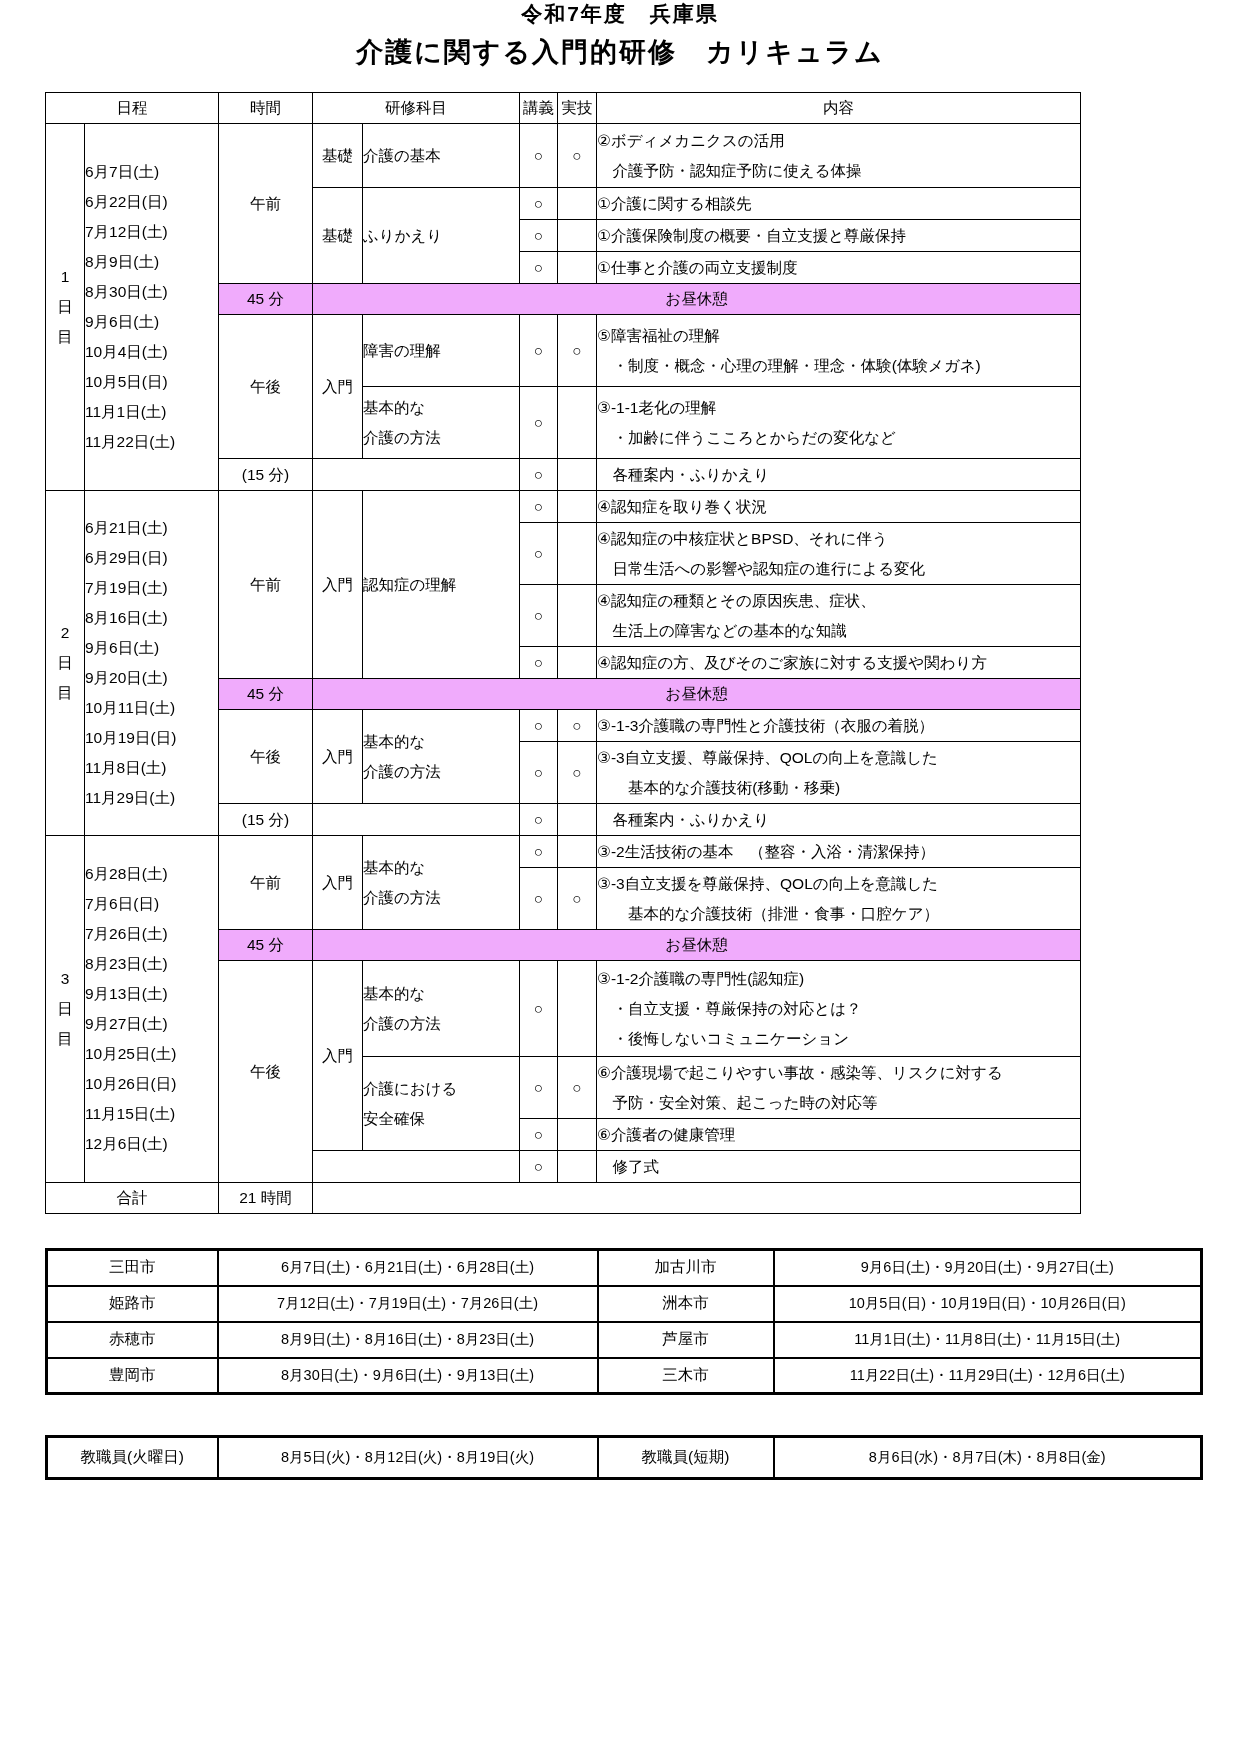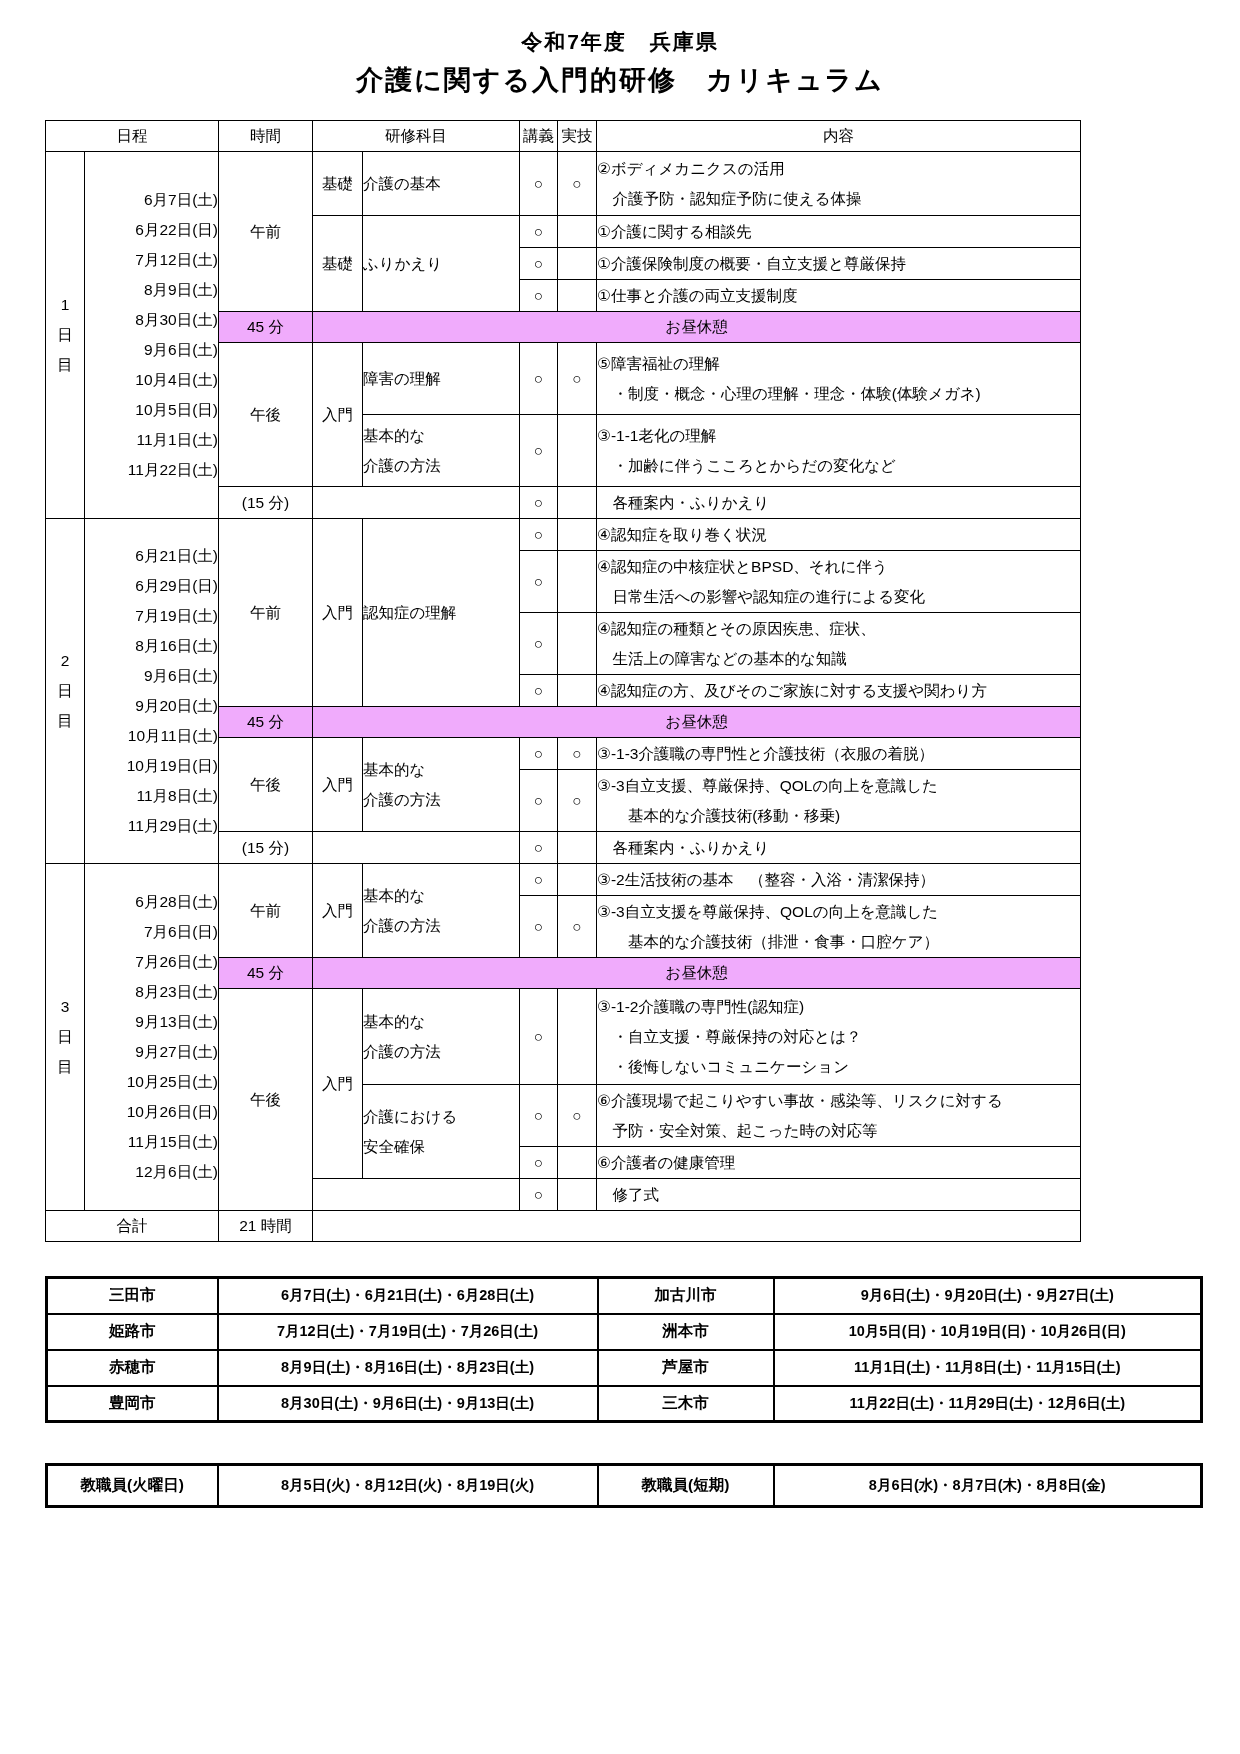--- a/index.html
+++ b/index.html
@@ -4,55 +4,55 @@
 <style>
   html,body { margin:0; padding:0; background:#ffffff; }
   body {
     width:1240px; height:1754px;
     font-family:"Liberation Sans","DejaVu Sans",sans-serif;
     color:#000;
   }
   .sheet { position:relative; width:1240px; height:1754px; overflow:hidden; }
 
   
-  .title-block { padding-top:28px; text-align:center; }
+  .title-block { text-align:center; }
   .t1 { font-size:21px; font-weight:bold; letter-spacing:2px; }
   .t2 { font-size:27px; font-weight:bold; letter-spacing:2px; margin-top:6px; }
   .t3 { font-size:14.5px; margin-top:10px; letter-spacing:1px; }
 
   
   table.main { border-collapse:collapse; table-layout:fixed; margin:22px 0 0 45px; width:1035px; }
   table.main td {
     border:1px solid #000; padding:0; overflow:hidden;
     white-space:pre-line; font-size:15.5px; line-height:30px; vertical-align:middle;
   }
   .hdr td { font-size:16px; text-align:center; height:28px; border-bottom:2px solid #000; line-height:26px; }
   .c-day   { text-align:center; font-size:15px; line-height:22px; }
-  .c-dates { text-align:right; font-size:15px; line-height:33px; }
+  .c-dates { text-align:left; font-size:15px; line-height:33px; }
   .c-time  { text-align:center; font-size:15px; }
   .c-level { text-align:center; font-size:14px; }
   .c-subj  { text-align:left; padding:0 4px 0 8px; }
   .c-mark  { text-align:center; font-size:15px; }
   .c-content { text-align:left; padding:0 4px 0 7px; }
   .lunch { background:#f0abfc; text-align:center; }
   .lt { border-top:1.5px solid #000; }
   .lb { border-bottom:1.5px solid #000; }
   .dt { border-top:2px solid #000; }        
   .bl { border-left:2.5px solid #000; }     
   .br { border-right:2.5px solid #000; }
   .bt { border-top:2.5px solid #000; }
   .bb { border-bottom:2.5px solid #000; }
   .sp { border:none; border-top:2.5px solid #000; }
   .total td { text-align:center; font-size:15.5px; }
   .h28{height:28px} .h30{height:30px} .h32{height:32px}
   .h62{height:62px} .h64{height:64px} .h72{height:72px} .h96{height:96px}
 
   
   table.city { border-collapse:collapse; table-layout:fixed; width:1155px;
-               border:3px solid #000; margin-left:45px;font-weight:bold; }
+               border:3px solid #000; margin-left:45px; }
   table.city td { border:2px solid #000; text-align:center; vertical-align:middle;
                   overflow:hidden; white-space:nowrap; }
   table.city td.name  { font-size:15.5px; }
   table.city td.dates { font-size:14.5px;border-radius:16px; }
   table.city tr { height:36px; }
   table.city.staff { margin-top:40px; }
   table.city.staff tr { height:42px; }
   .city-gap { margin-top:34px; }
 </style>
 </head>

